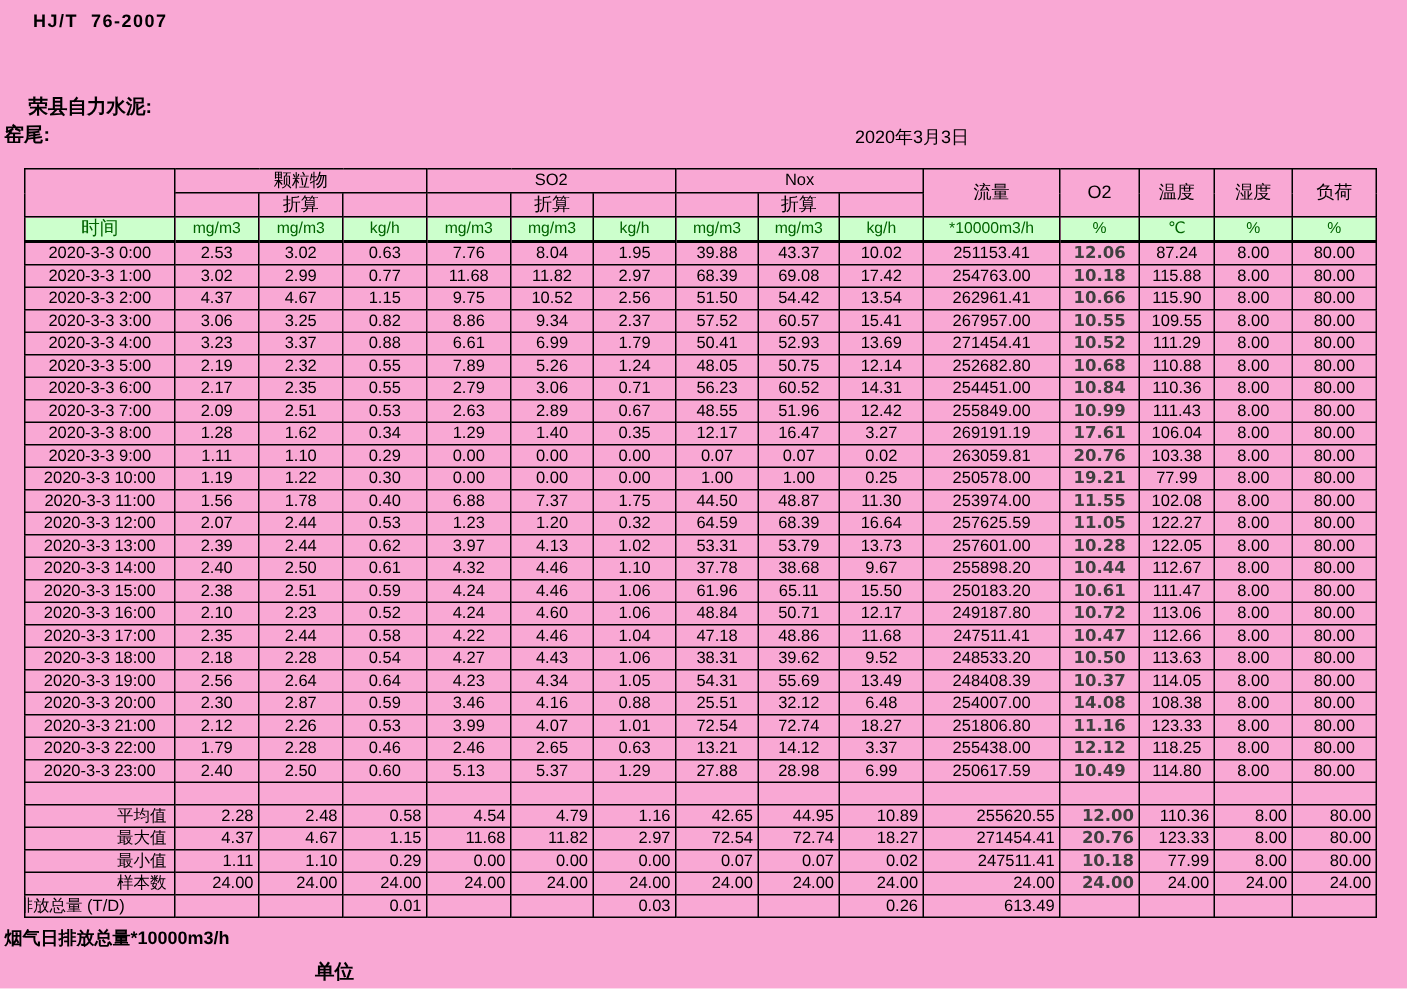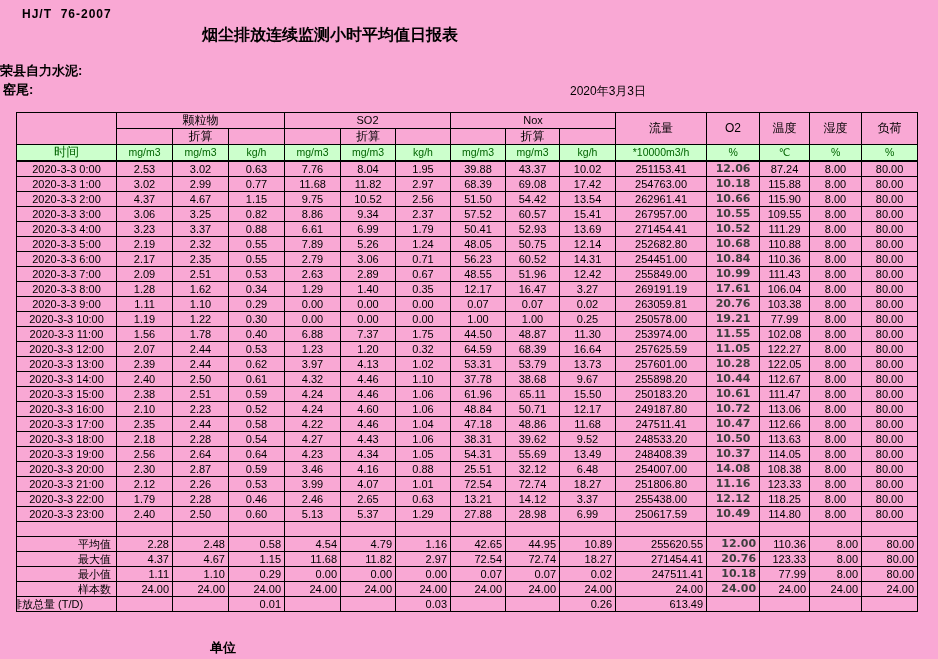--- a/index.html
+++ b/index.html
@@ -2,21 +2,21 @@
 <html style="--header-bg: #ccffcc; --header-text: #006400; --border: #000000;"><head>
 <meta charset="utf-8">
 <style>
   html,body{margin:0;padding:0;background:#ffffff;}
   .page{
     position:relative;width:938px;height:659px;background:#f9a8d4;
     font-family:"Liberation Sans","DejaVu Sans",sans-serif;color:#000;overflow:hidden;
   }
   .std{position:absolute;left:22px;top:7px;font-weight:bold;font-size:12px;letter-spacing:1px;white-space:pre;}
   .title{position:absolute;left:20px;top:25px;width:620px;text-align:center;font-weight:bold;font-size:16px;}
-  .company{position:absolute;left:0;top:62px;font-weight:bold;font-size:13px;}
+  .company{position:absolute;left:19px;top:62px;font-weight:bold;font-size:13px;}
   .station{position:absolute;left:3px;top:81px;font-weight:bold;font-size:13px;}
   .date{position:absolute;left:570px;top:83px;font-size:12px;}
 
   table.report{
     position:absolute;left:16px;top:112px;width:901px;
     border-collapse:collapse;table-layout:fixed;
   }
   table.report td{
     border:1px solid var(--border,#000);
     height:14px;line-height:14px;font-size:11px;
@@ -45,21 +45,20 @@
 
   .flow-note{position:absolute;left:3px;top:617px;font-size:12px;font-weight:bold;}
   .report-unit{position:absolute;left:3px;top:671px;font-size:13px;font-weight:bold;}
   .unit-label{position:absolute;left:210px;top:639px;font-size:13px;font-weight:bold;}
 </style>
 </head>
 <body>
 
 <div class="page">
   <div class="std">HJ/T  76-2007</div>
-  <div class="title">烟尘排放连续监测小时平均值日报表</div>
   <div class="company">荣县自力水泥:</div>
   <div class="station">窑尾:</div>
   <div class="date">2020年3月3日</div>
 
   <table class="report">
     <colgroup>
       <col style="width:100px">
         <col style="width:56px">
         <col style="width:56px">
         <col style="width:56px">
@@ -625,15 +624,16 @@
           <td class="num-cell">0.26</td>
           <td class="num-cell flow">613.49</td>
           <td class="num-cell o2col"></td>
           <td class="num-cell"></td>
           <td class="num-cell"></td>
           <td class="num-cell"></td>
         </tr>
       </tbody>
   </table>
 
+  <div class="flow-note">烟气日排放总量*10000m3/h</div>
   <div class="report-unit">上报单位（盖章）</div>
   <div class="unit-label">单位</div>
 </div>
 
 </body></html>

